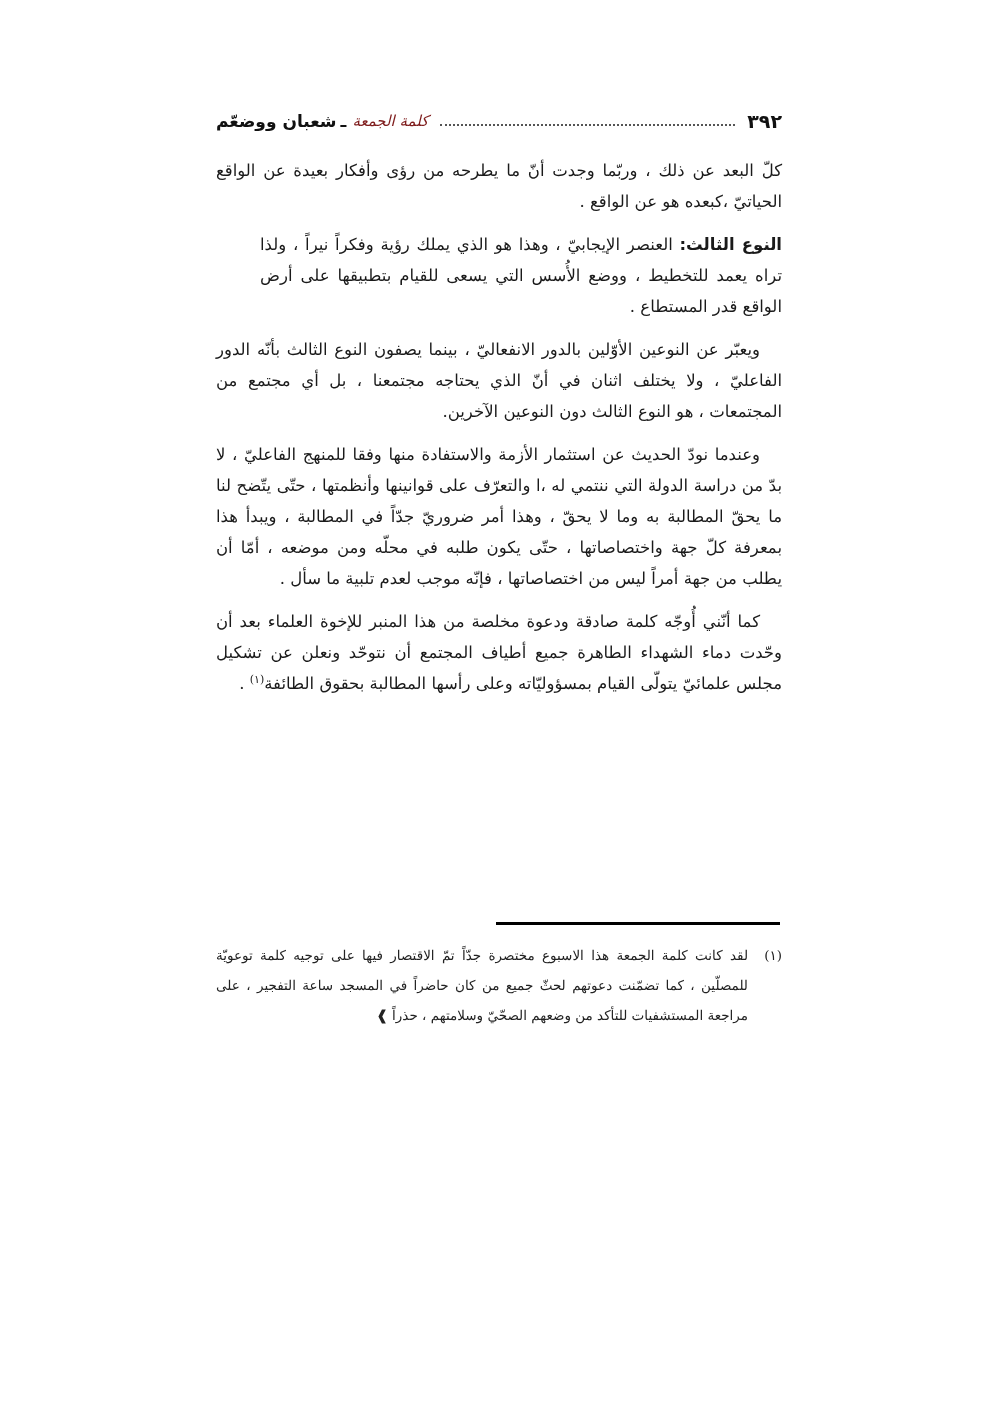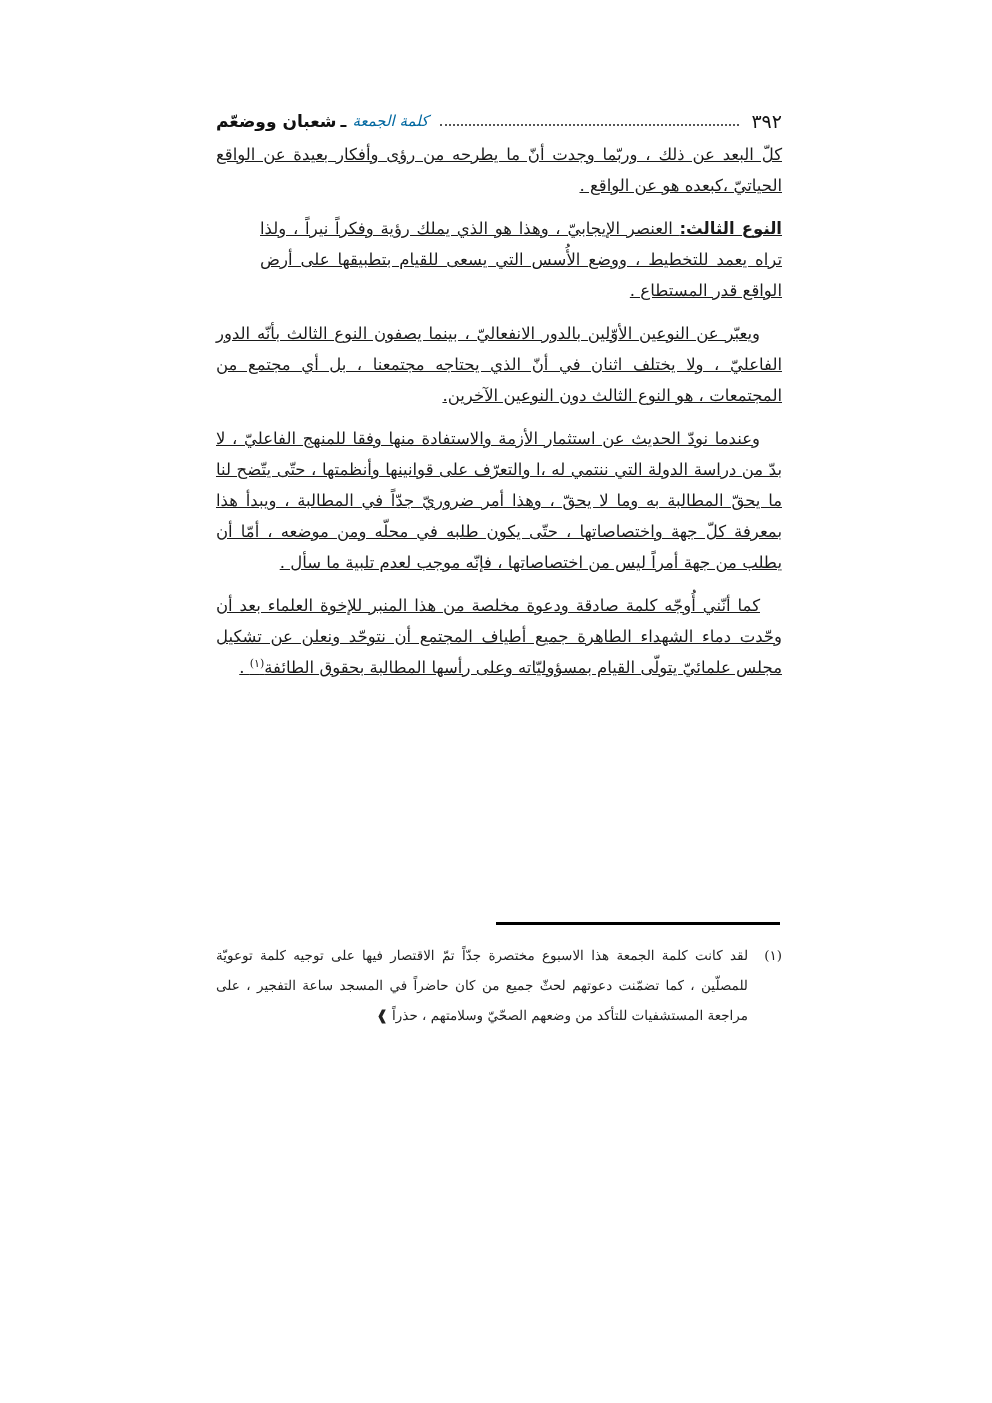--- a/index.html
+++ b/index.html
@@ -7,39 +7,39 @@
     .page {
       position: absolute; left: 0; top: 0; width: 992px; height: 1403px;
       background: #ffffff; color: #1a1a1a;
       font-family: "DejaVu Serif", "Liberation Serif", serif;
     }
     .header {
       position: absolute; left: 216px; top: 104px; width: 566px; height: 34px;
       direction: rtl; display: flex; align-items: center;
     }
     .page-number {
-      font-family: "DejaVu Sans", sans-serif; font-weight: normal; font-size: 19px;
+      font-family: "DejaVu Sans", sans-serif; font-weight: bold; font-size: 19px;
       color: #111; white-space: nowrap;
     }
     .header-dots {
       flex: 1; border-bottom: 2px dotted #555; margin: 0 12px; height: 0; position: relative; top: 4px;
     }
     .header-title {
       display: flex; align-items: center; white-space: nowrap;
       font-family: "DejaVu Sans", sans-serif; font-weight: bold; font-size: 17px; color: #111;
     }
     .header-logo {
       font-family: "DejaVu Serif", serif; font-size: 15px; font-style: italic; font-weight: normal;
-      color: #0369a1; margin-left: 2px;
+      color: #7f1d1d; margin-left: 2px;
     }
     .header-sep { margin: 0 4px; }
     .body-text {
-      position: absolute; left: 216px; top: 139px; width: 566px;
+      position: absolute; left: 216px; top: 155px; width: 566px;
       direction: rtl; text-align: justify; text-align-last: right;
-      font-size: 16.5px; line-height: 31px; text-decoration: underline;
+      font-size: 16.5px; line-height: 31px;
     }
     .body-text p { margin: 0 0 12px 0; text-indent: 22px; }
     .body-text p.first { text-indent: 0; }
     .body-text p.no-indent { text-indent: 0; margin-left: 44px; }
     .bold-lead { font-weight: bold; font-family: "DejaVu Sans", sans-serif; }
     sup.fnref { font-size: 11px; vertical-align: super; line-height: 0; }
     .footnote-rule {
       position: absolute; left: 496px; top: 922px; width: 284px; height: 3px; background: #000;
     }
     .footnotes {

